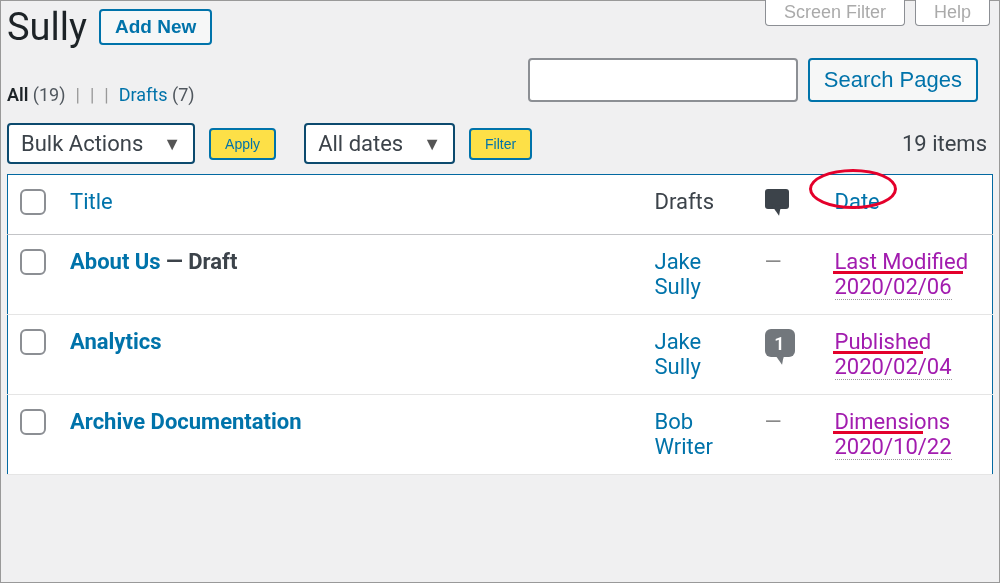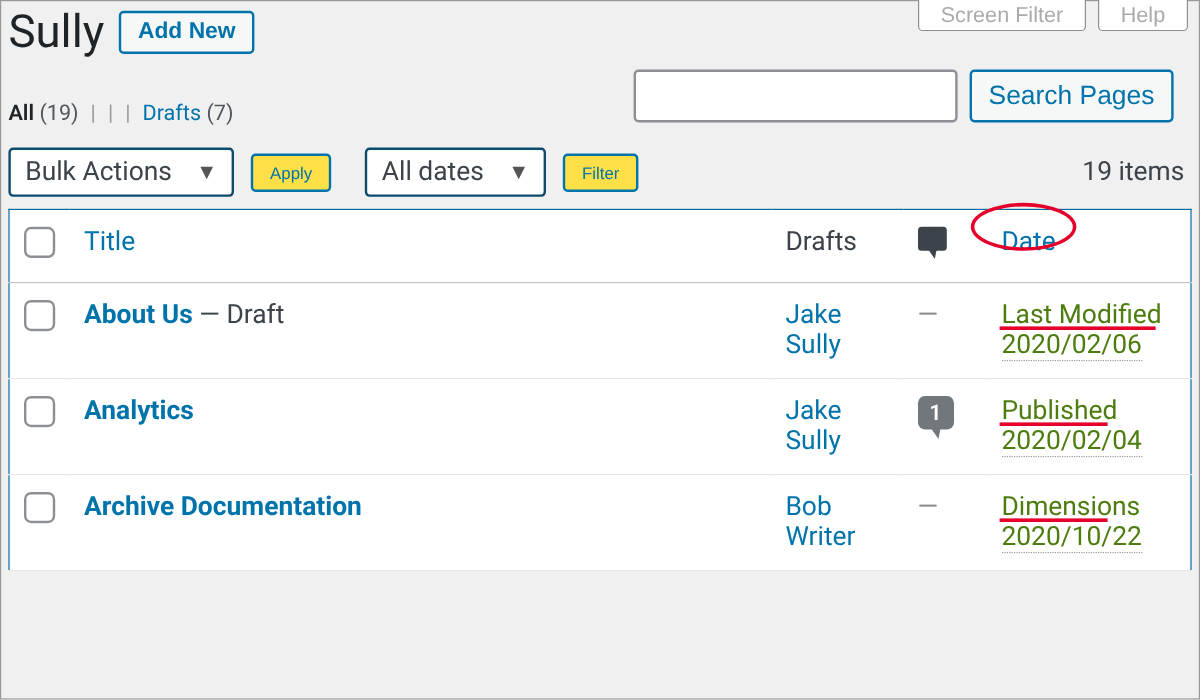--- a/index.html
+++ b/index.html
@@ -24,28 +24,28 @@
   .action-btn { border: 2px solid #0073aa; color: #0073aa; background: #fde047; padding: 6px 14px; font-size: 14px; border-radius: 4px; cursor: pointer; }
   .displaying-num { position: absolute; right: 6px; font-size: 22px; color: #3c434a; }
   table.wp-list { width: 100%; border-collapse: collapse; background: #fff; border: 1px solid #0369a1; }
   table.wp-list th, table.wp-list td { text-align: left; padding: 14px 12px; vertical-align: top; font-size: 22px; }
   table.wp-list thead th { font-weight: 400; border-bottom: 1px solid #c3c4c7; }
   table.wp-list thead th.sortable { color: #0073aa; cursor: pointer; }
   table.wp-list tbody tr { border-bottom: 1px solid #e5e5e5; }
   .cb-col { width: 46px; }
   .checkbox { width: 26px; height: 26px; border: 2px solid #8c8f94; border-radius: 6px; display: inline-block; cursor: pointer; background: #fff; }
   .row-title { color: #0073aa; font-weight: 700; text-decoration: none; cursor: pointer; }
-  .post-state { color: #3c434a; font-weight: 400; }
+  .post-state { color: #3c434a; font-weight: 700; }
   .author-link { color: #0073aa; text-decoration: none; cursor: pointer; }
   .comments-col { width: 70px; text-align: left; }
   .comment-icon { display: inline-block; width: 24px; height: 20px; background: #3c434a; border-radius: 3px; position: relative; }
   .comment-icon::after { content: ""; position: absolute; bottom: -6px; left: 5px; border: 5px solid transparent; border-top-color: #3c434a; border-right-color: #3c434a; width: 0; height: 0; transform: rotate(10deg); }
   .comment-bubble { display: inline-flex; align-items: center; justify-content: center; min-width: 30px; height: 28px; background: #72777c; color: #fff; border-radius: 6px; font-size: 18px; font-weight: 600; position: relative; padding: 0 6px; }
   .comment-bubble::after { content: ""; position: absolute; bottom: -7px; left: 8px; border: 5px solid transparent; border-top-color: #72777c; border-right-color: #72777c; width: 0; height: 0; transform: rotate(10deg); }
-  .date-col { width: 170px; color: #4d7c0f; }
+  .date-col { width: 170px; color: #a21caf; }
   .date-status { display: block; }
   .date-value { display: block; border-bottom: 1px dotted #999; width: fit-content; }
   .dash { color: #888; }
   .author-col { width: 110px; }
   .annot-ellipse { position: absolute; border: 3px solid #e4002b; border-radius: 50%; pointer-events: none; }
   .annot-underline { position: absolute; border-bottom: 3px solid #e4002b; pointer-events: none; }
   .comments-header { color: #3c434a; }
 </style>
 </head>
 <body>

